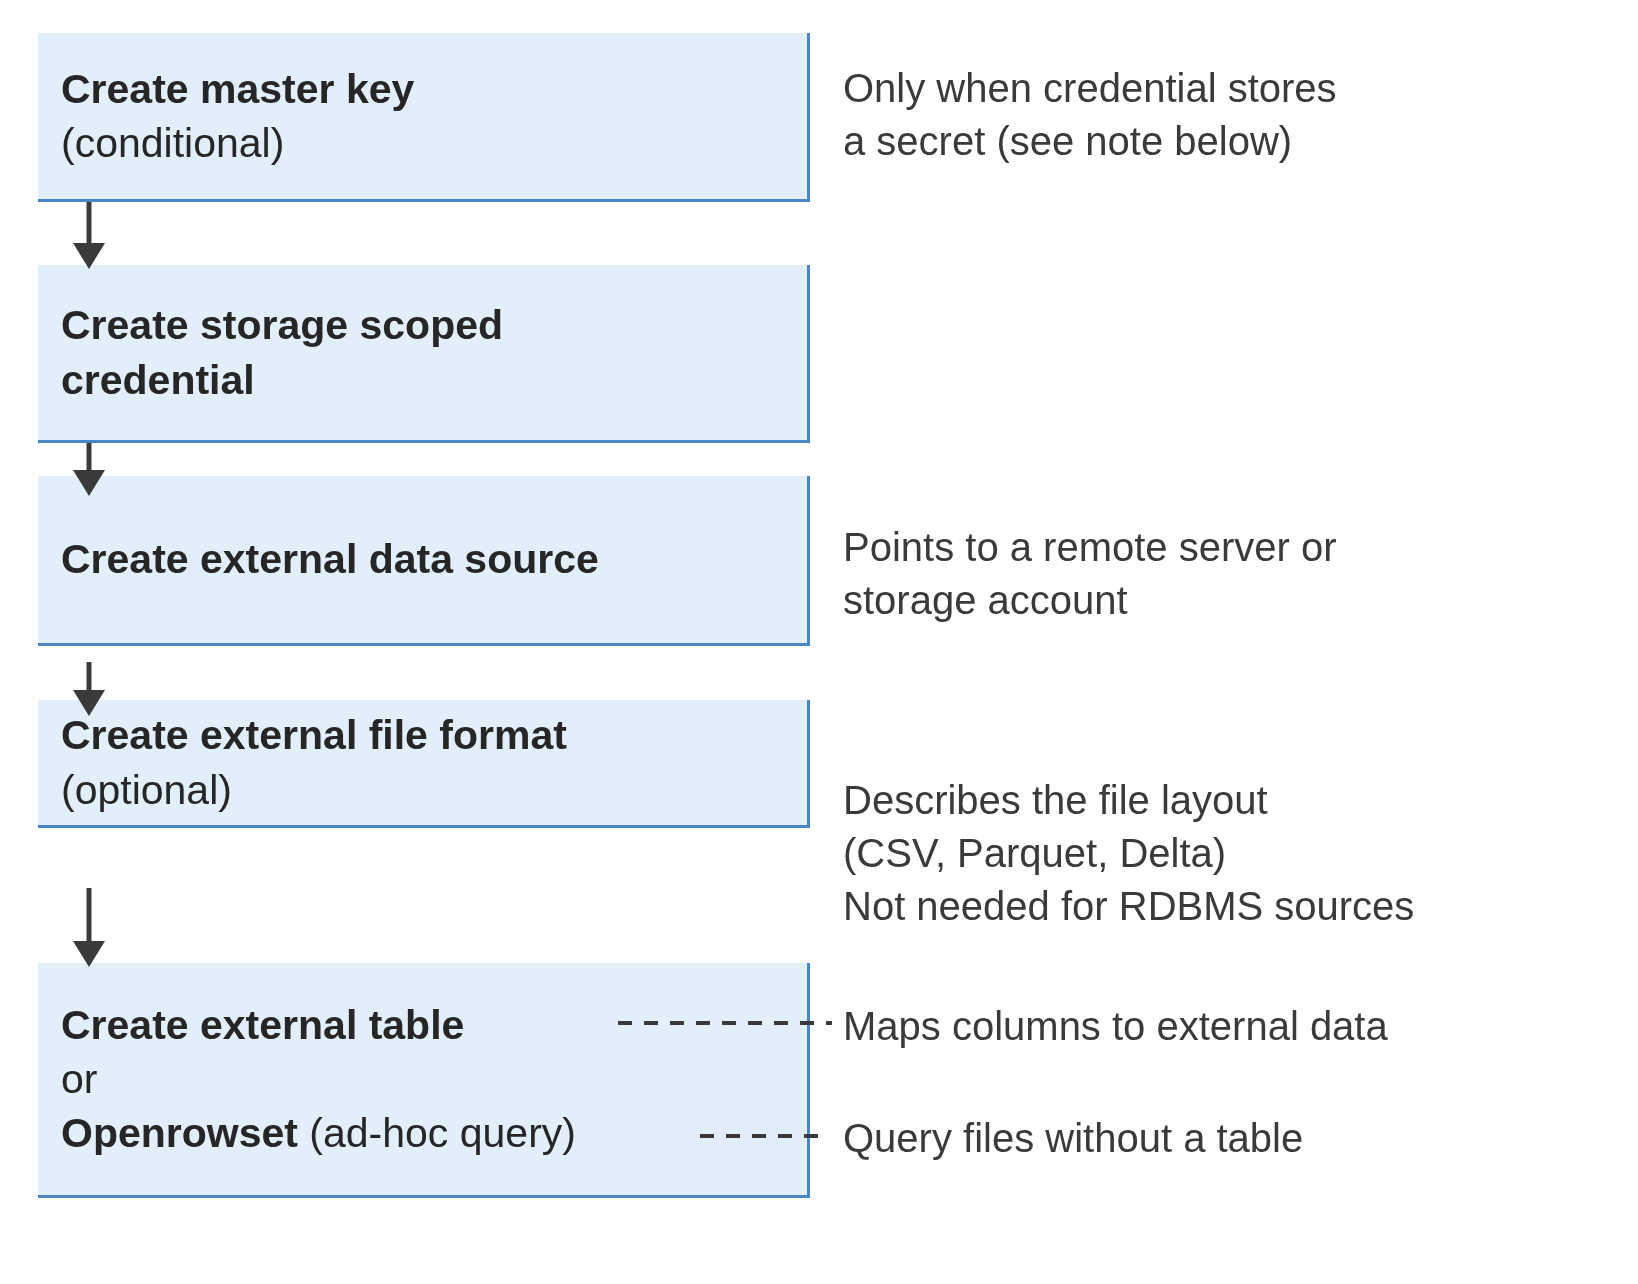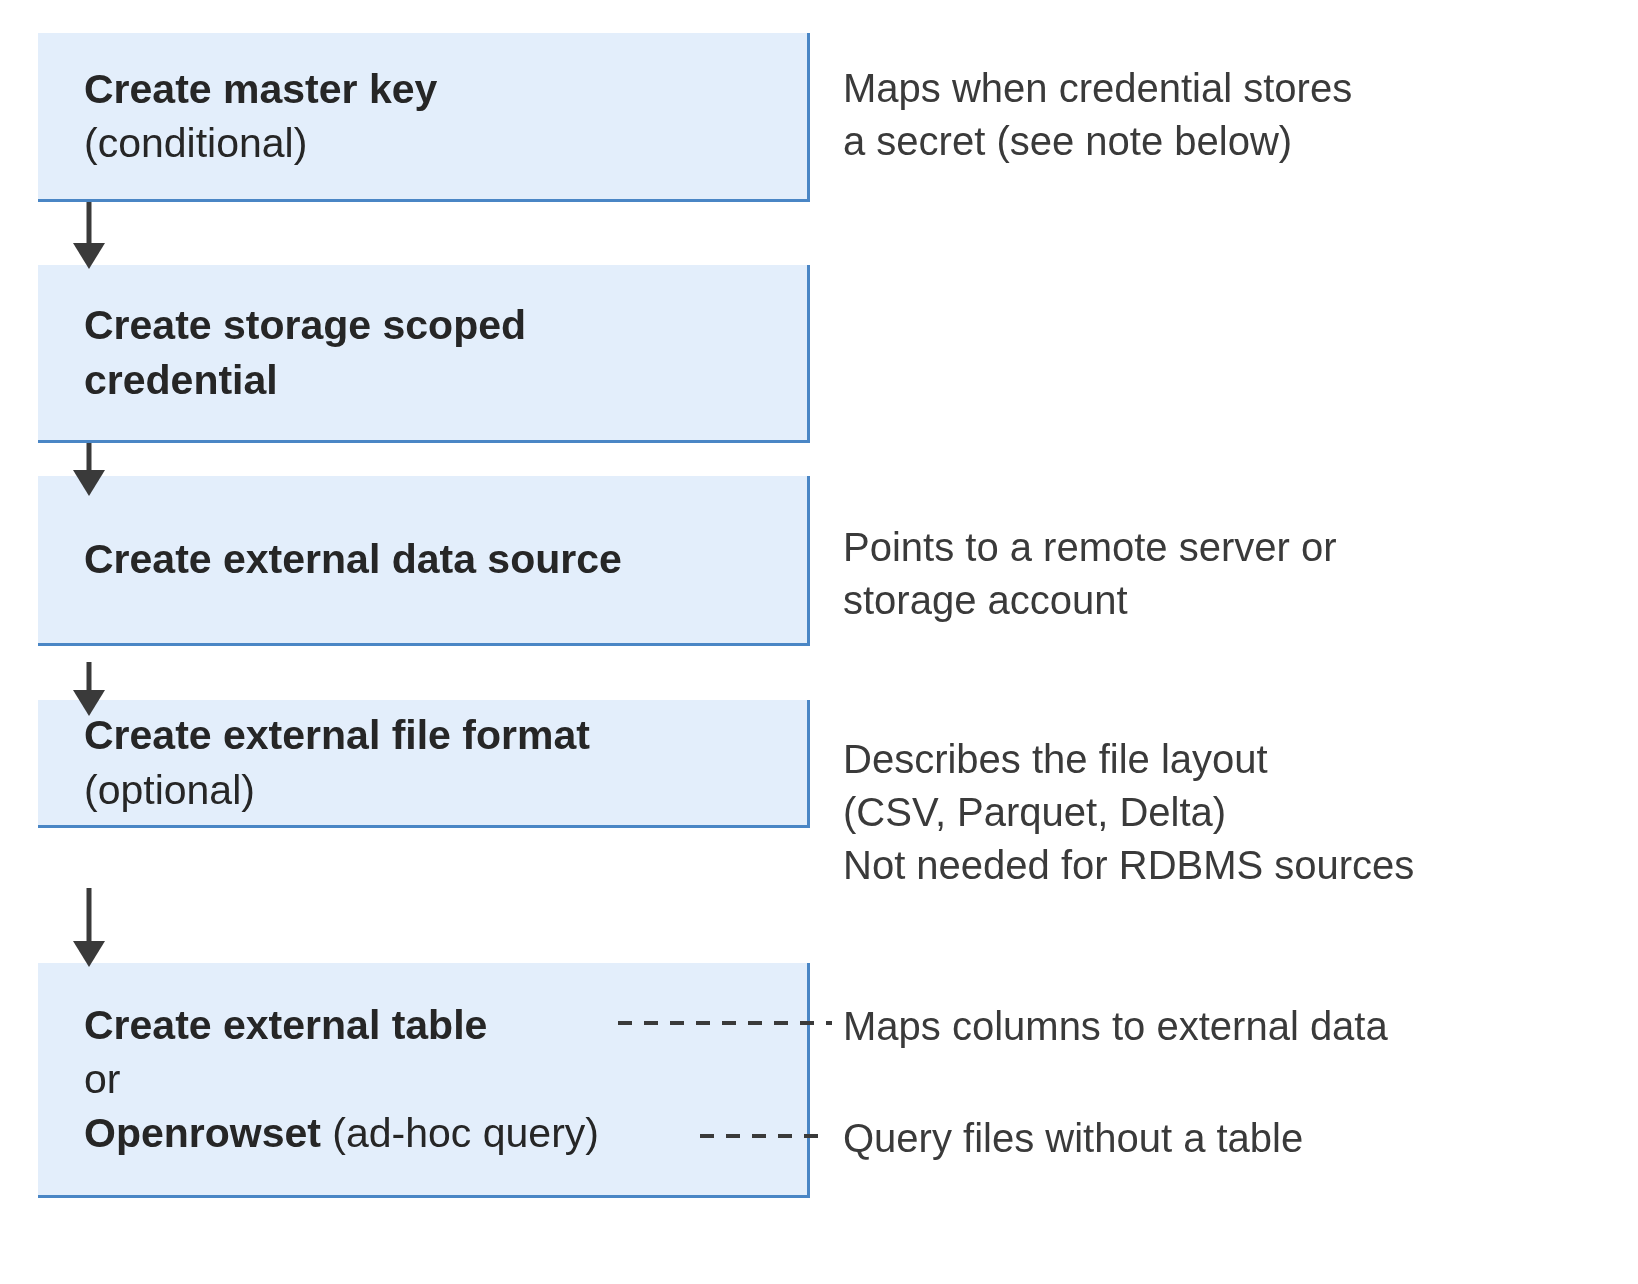--- a/index.html
+++ b/index.html
@@ -29,21 +29,21 @@
     width: 772px;
     background: #e3eefb;
     border-bottom: 3px solid #4a86c5;
     border-right: 3px solid #4a86c5;
     box-sizing: border-box;
     display: flex;
     flex-direction: column;
     justify-content: center;
   }
   .flow-box .lines {
-    padding-left: 46px;
+    padding-left: 23px;
   }
   .line {
     font-size: 41px;
     line-height: 1.32;
     color: #262626;
     white-space: nowrap;
   }
   .line.bold { font-weight: bold; }
   .line.normal { font-weight: normal; }
   .line .b { font-weight: bold; }
@@ -77,21 +77,21 @@
 <div id="canvas">
 
   <div class="flow-box" style="top:33px; height:169px;">
     <div class="lines">
       <div class="line bold">Create master key</div>
       <div class="line normal">(conditional)</div>
     </div>
   </div>
 
   <div class="note" style="top:62px;">
-    <span class="nline">Maps when credential stores</span>
+    <span class="nline">Only when credential stores</span>
     <span class="nline">a secret (see note below)</span>
   </div>
 
   <div class="flow-box" style="top:265px; height:178px;">
     <div class="lines">
       <div class="line bold">Create storage scoped</div>
       <div class="line bold">credential</div>
     </div>
   </div>
 
@@ -109,21 +109,21 @@
     <span class="nline">storage account</span>
   </div>
 
   <div class="flow-box" style="top:700px; height:128px;">
     <div class="lines">
       <div class="line bold">Create external file format</div>
       <div class="line normal">(optional)</div>
     </div>
   </div>
 
-  <div class="note" style="top:733px;">
+  <div class="note" style="top:774px;">
     <span class="nline">Describes the file layout</span>
     <span class="nline">(CSV, Parquet, Delta)</span>
     <span class="nline">Not needed for RDBMS sources</span>
   </div>
 
   <div class="flow-box" style="top:963px; height:235px;">
     <div class="lines">
       <div class="line bold">Create external table</div>
       <div class="line normal">or</div>
       <div class="line"><span class="b">Openrowset</span><span class="n"> (ad-hoc query)</span></div>

